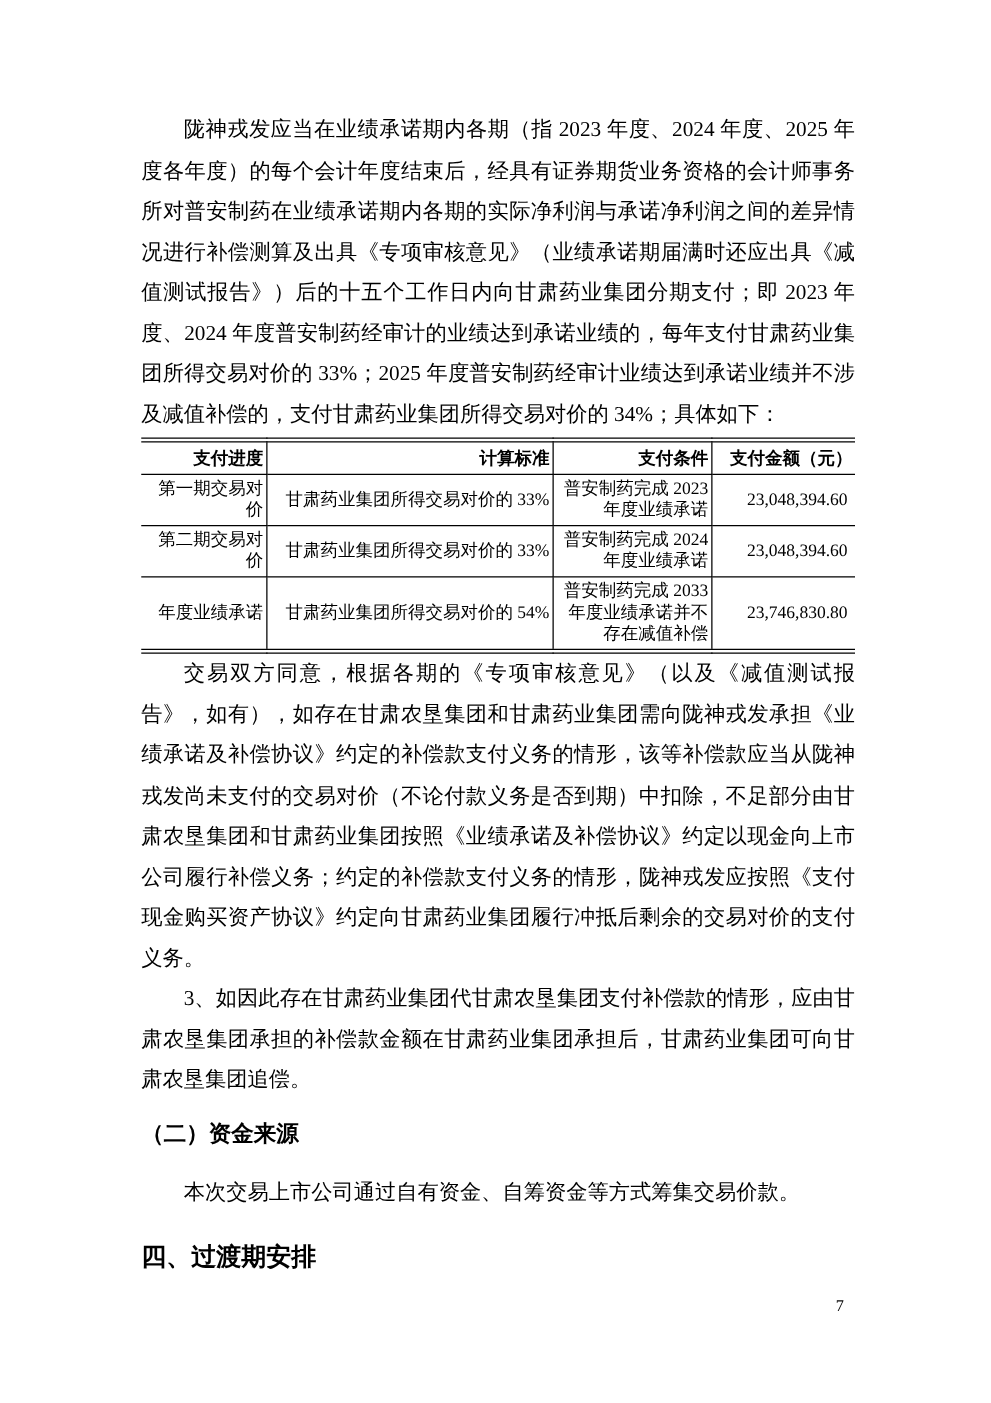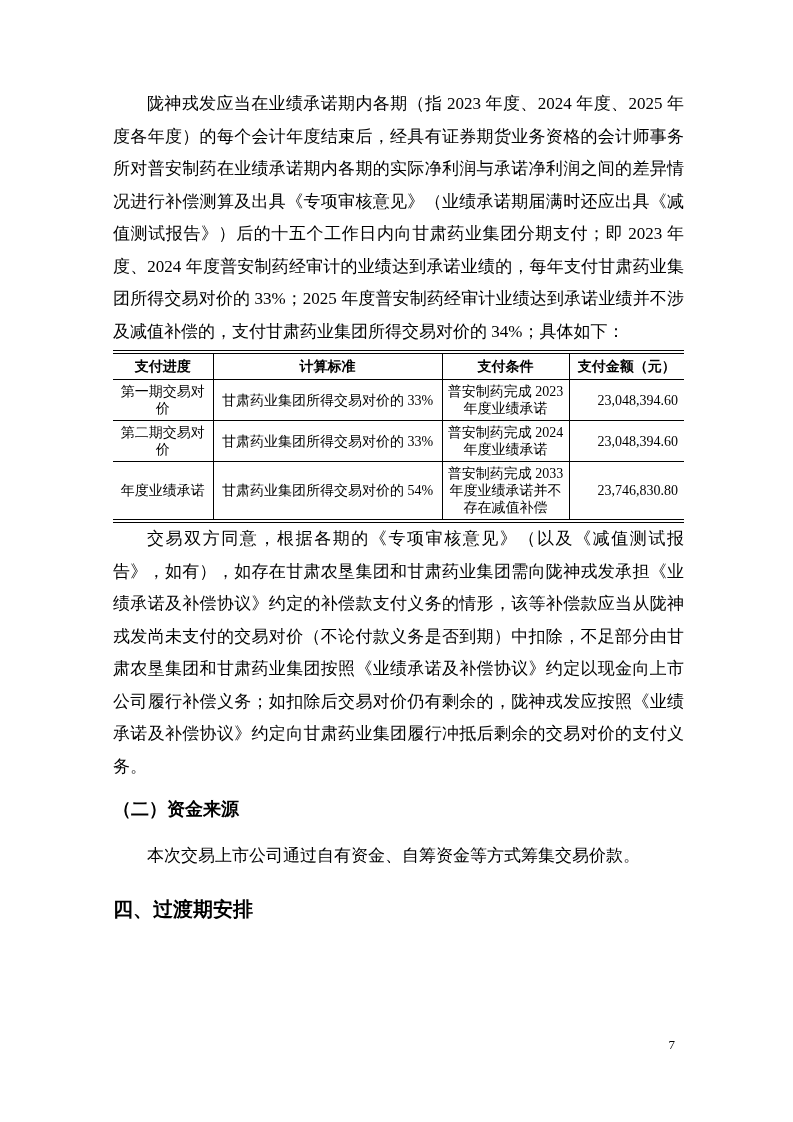--- a/index.html
+++ b/index.html
@@ -38,21 +38,21 @@
     line-height: 17px;
   }
   table.pay-table col.c1 { width: 100px; }
   table.pay-table col.c2 { width: 229px; }
   table.pay-table col.c3 { width: 127px; }
   table.pay-table col.c4 { width: 115px; }
   table.pay-table th,
   table.pay-table td {
     border: 1px solid #000000;
     padding: 3px 2px;
-    text-align: center;
+    text-align: right;
     vertical-align: middle;
     word-break: break-all;
   }
   table.pay-table tr > *:first-child { border-left: none; }
   table.pay-table tr > *:last-child  { border-right: none; }
   table.pay-table th {
     font-family: "Liberation Sans", "DejaVu Sans", sans-serif;
     font-weight: bold;
     font-size: 14px;
     padding: 4px 2px;
@@ -126,22 +126,23 @@
       </tr>
       <tr>
         <td>年度业绩承诺</td>
         <td>甘肃药业集团所得交易对价的 54%</td>
         <td>普安制药完成 2033 年度业绩承诺并不存在减值补偿</td>
         <td class="amount">23,746,830.80</td>
       </tr>
     </tbody>
   </table>
 
-  <p class="body-para mt-para2">交易双方同意，根据各期的《专项审核意见》（以及《减值测试报告》，如有），如存在甘肃农垦集团和甘肃药业集团需向陇神戎发承担《业绩承诺及补偿协议》约定的补偿款支付义务的情形，该等补偿款应当从陇神戎发尚未支付的交易对价（不论付款义务是否到期）中扣除，不足部分由甘肃农垦集团和甘肃药业集团按照《业绩承诺及补偿协议》约定以现金向上市公司履行补偿义务；如扣除后交易对价仍有剩余的，陇神戎发应按照《业绩承诺及补偿协议》约定向甘肃药业集团履行冲抵后剩余的交易对价的支付义务。</p>
+  <p class="body-para mt-para2">交易双方同意，根据各期的《专项审核意见》（以及《减值测试报告》，如有），如存在甘肃农垦集团和甘肃药业集团需向陇神戎发承担《业绩承诺及补偿协议》约定的补偿款支付义务的情形，该等补偿款应当从陇神戎发尚未支付的交易对价（不论付款义务是否到期）中扣除，不足部分由甘肃农垦集团和甘肃药业集团按照《业绩承诺及补偿协议》约定以现金向上市公司履行补偿义务；约定的补偿款支付义务的情形，陇神戎发应按照《支付现金购买资产协议》约定向甘肃药业集团履行冲抵后剩余的交易对价的支付义务。</p>
 
+  <p class="body-para mt-para3">3、如因此存在甘肃药业集团代甘肃农垦集团支付补偿款的情形，应由甘肃农垦集团承担的补偿款金额在甘肃药业集团承担后，甘肃药业集团可向甘肃农垦集团追偿。</p>
 
   <h3 class="h-sub mt-funding">（二）资金来源</h3>
 
   <p class="body-para" style="margin-top:18px;">本次交易上市公司通过自有资金、自筹资金等方式筹集交易价款。</p>
 
   <h2 class="h-main mt-transition">四、过渡期安排</h2>
 
 
   <div class="page-number">7</div>
 

